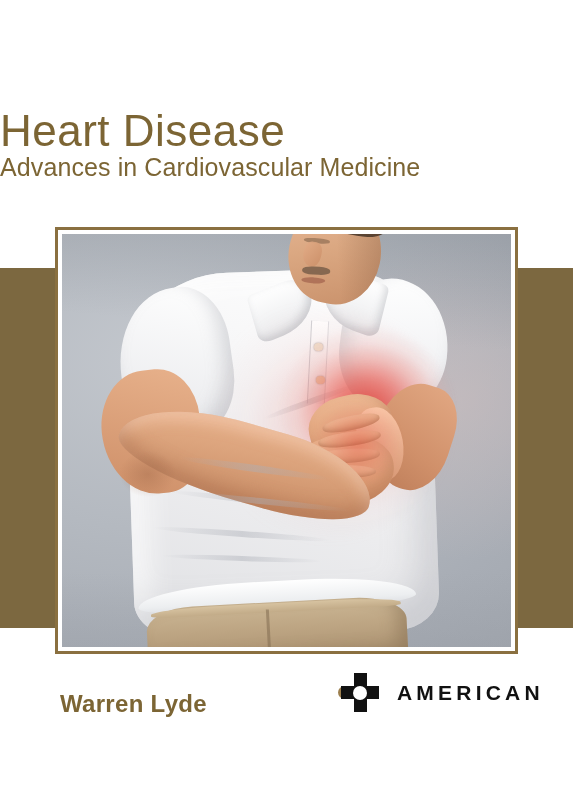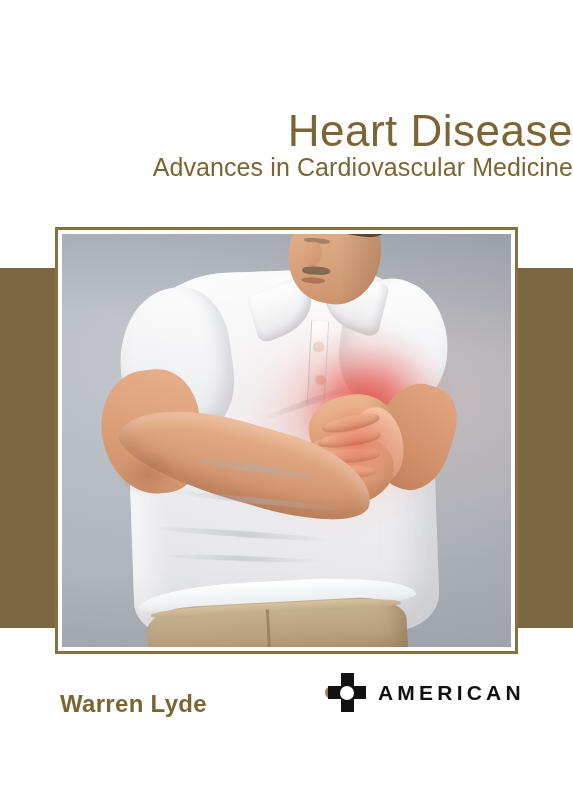--- a/index.html
+++ b/index.html
@@ -13,22 +13,21 @@
     position:relative;
     width:573px; height:810px;
     background:#ffffff;
   }
 
   
   .title-block{
     position:absolute;
     left:0; top:108px;
     width:573px;
-    text-align:right;
-    padding-left:8px;
+    text-align:left;
   }
   .book-title{
     font-family:"Liberation Sans", sans-serif;
     font-size:44px;
     font-weight:400;
     letter-spacing:.5px;
     color:#7C6534;
     line-height:1.05;
   }
   .book-subtitle{
@@ -365,24 +364,24 @@
     left:60px; top:690px;
     font-size:24px;
     font-weight:700;
     color:#7C6534;
     letter-spacing:.3px;
   }
 
   
   .publisher{
     position:absolute;
-    left:327px; top:672px;
+    left:340px; top:672px;
     display:flex;
     align-items:center;
-    gap:11px;
+    gap:17px;
   }
   .logo-mark{
     position:relative;
     width:40px; height:40px;
     flex:0 0 40px;
   }
   .logo-mark .sq{
     position:absolute;
     width:13px; height:13px;
     background:#111111;

